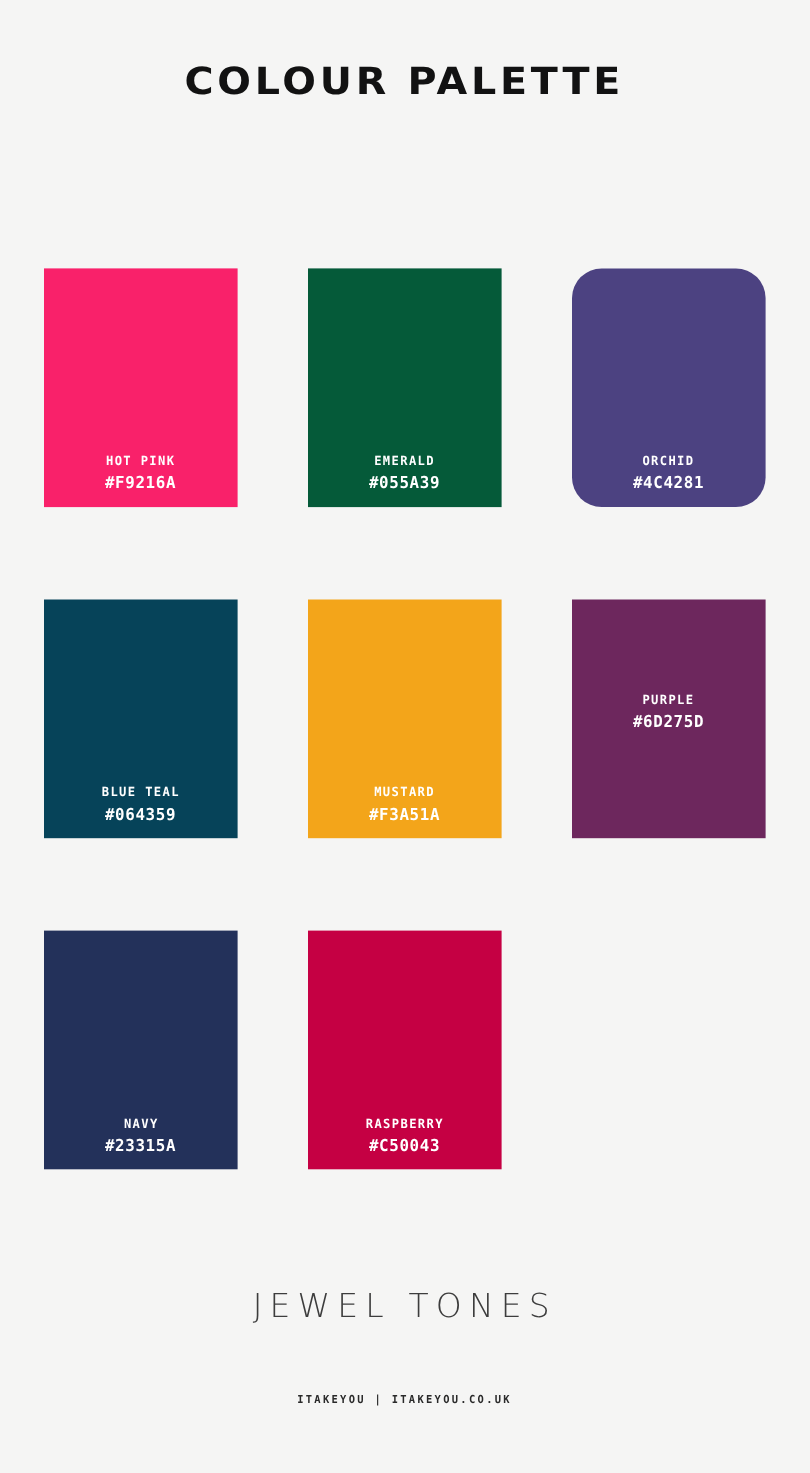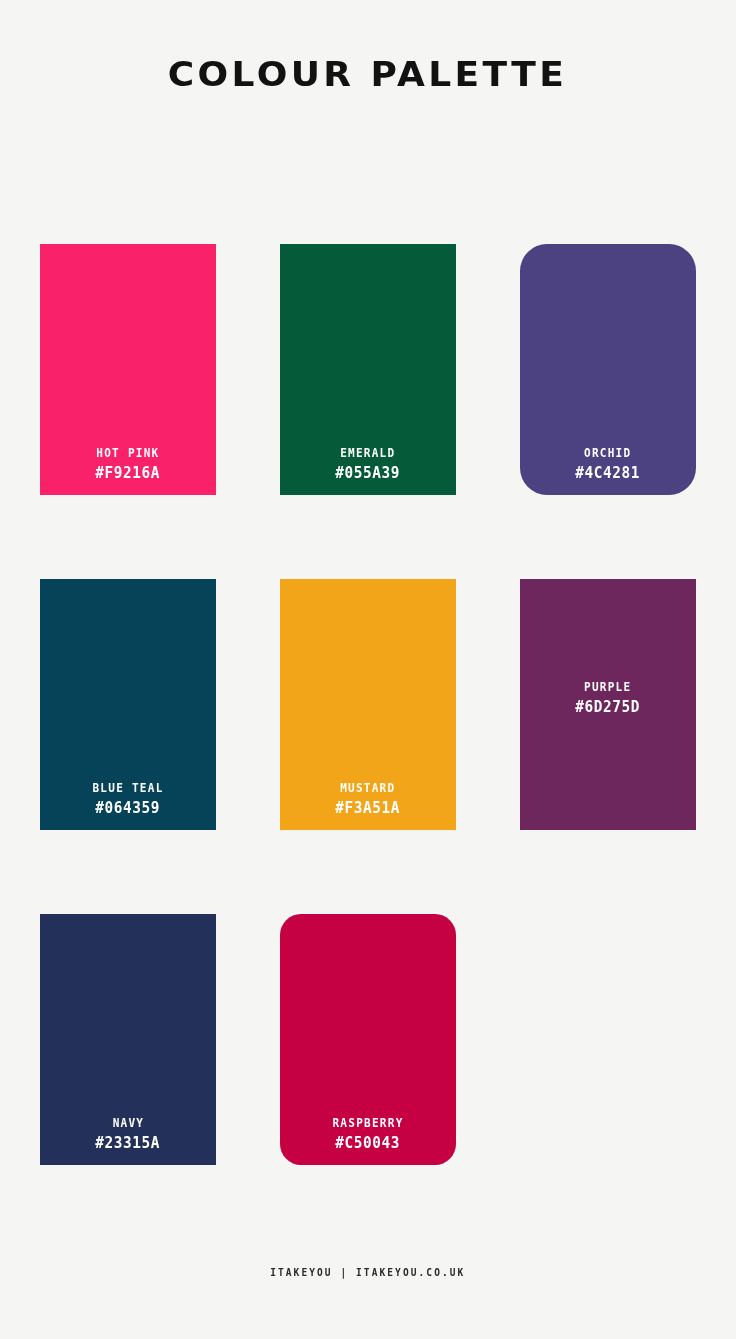--- a/index.html
+++ b/index.html
@@ -53,21 +53,21 @@
     left: 40px;
     width: 657px;
     display: grid;
     grid-template-columns: 176px 176px 176px;
     grid-column-gap: 64px;
     grid-row-gap: 84px;
   }
 
   .swatch {
     width: 176px;
-    height: 251px;
+    height: 217px;
     position: relative;
     display: flex;
     flex-direction: column;
     justify-content: flex-end;
     align-items: center;
     box-sizing: border-box;
     padding-bottom: 11px;
   }
 
   .swatch-name,
@@ -161,24 +161,27 @@
         <span class="swatch-hex">#F3A51A</span>
       </div>
       <div class="swatch" style="background: rgb(109, 39, 93); justify-content: center;">
         <span class="swatch-name">PURPLE</span>
         <span class="swatch-hex">#6D275D</span>
       </div>
       <div class="swatch" style="background: rgb(35, 49, 90);">
         <span class="swatch-name">NAVY</span>
         <span class="swatch-hex">#23315A</span>
       </div>
-      <div class="swatch" style="background: rgb(197, 0, 67); border-radius: 21px;">
+      <div class="swatch" style="background: rgb(197, 0, 67);">
         <span class="swatch-name">RASPBERRY</span>
         <span class="swatch-hex">#C50043</span>
       </div>
     </div>
 
+  <div class="subtitle-wrap">
+    <div class="subtitle">JEWEL TONES</div>
+  </div>
 
   <div class="credit-wrap">
     <div class="credit">ITAKEYOU | ITAKEYOU.CO.UK</div>
   </div>
 
 </div>
 
 </body></html>

